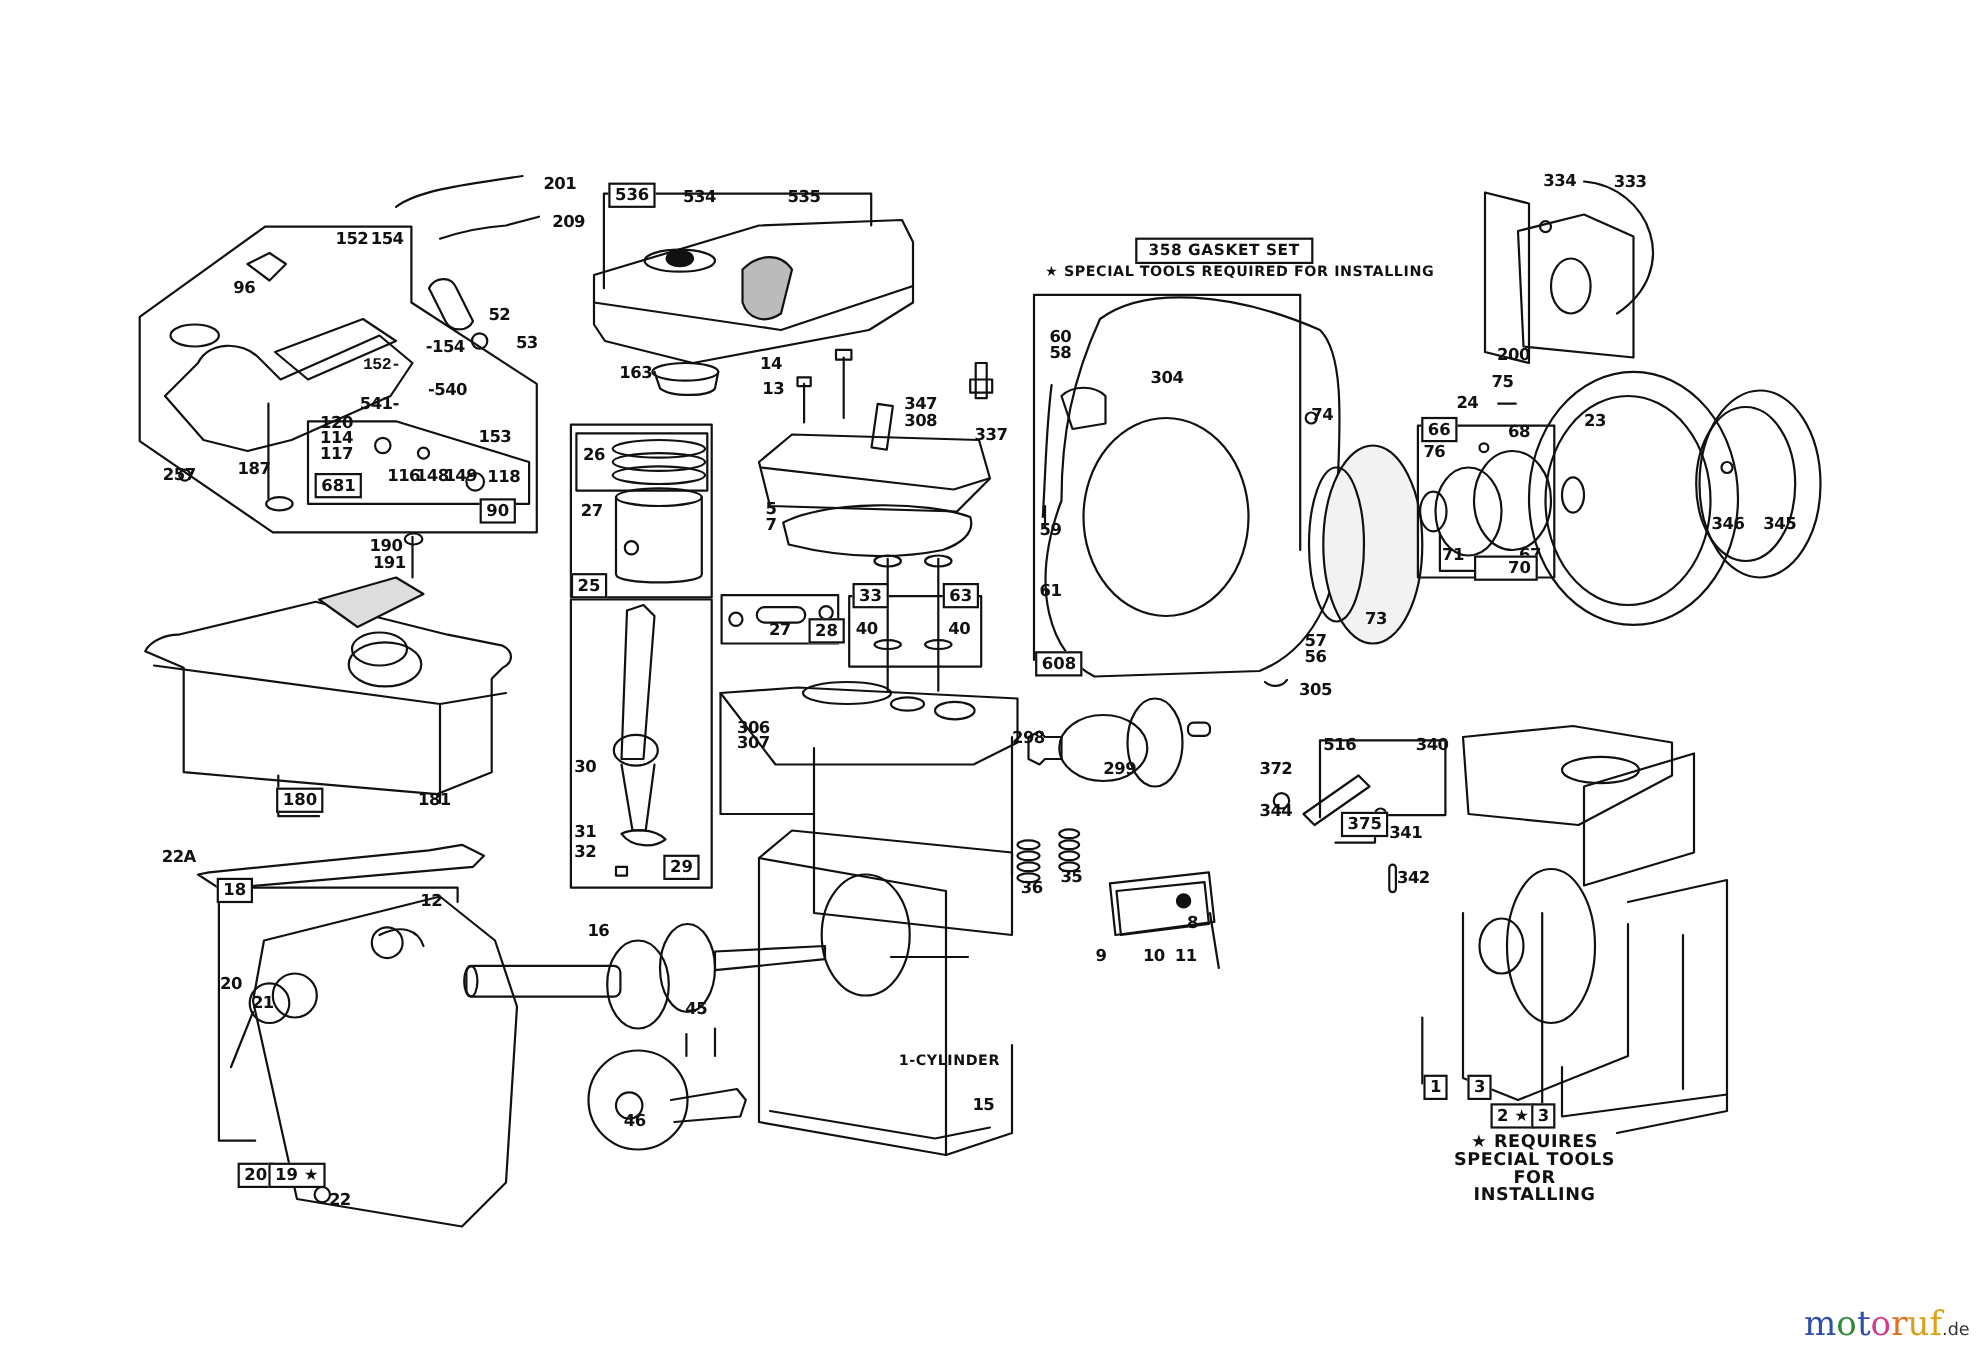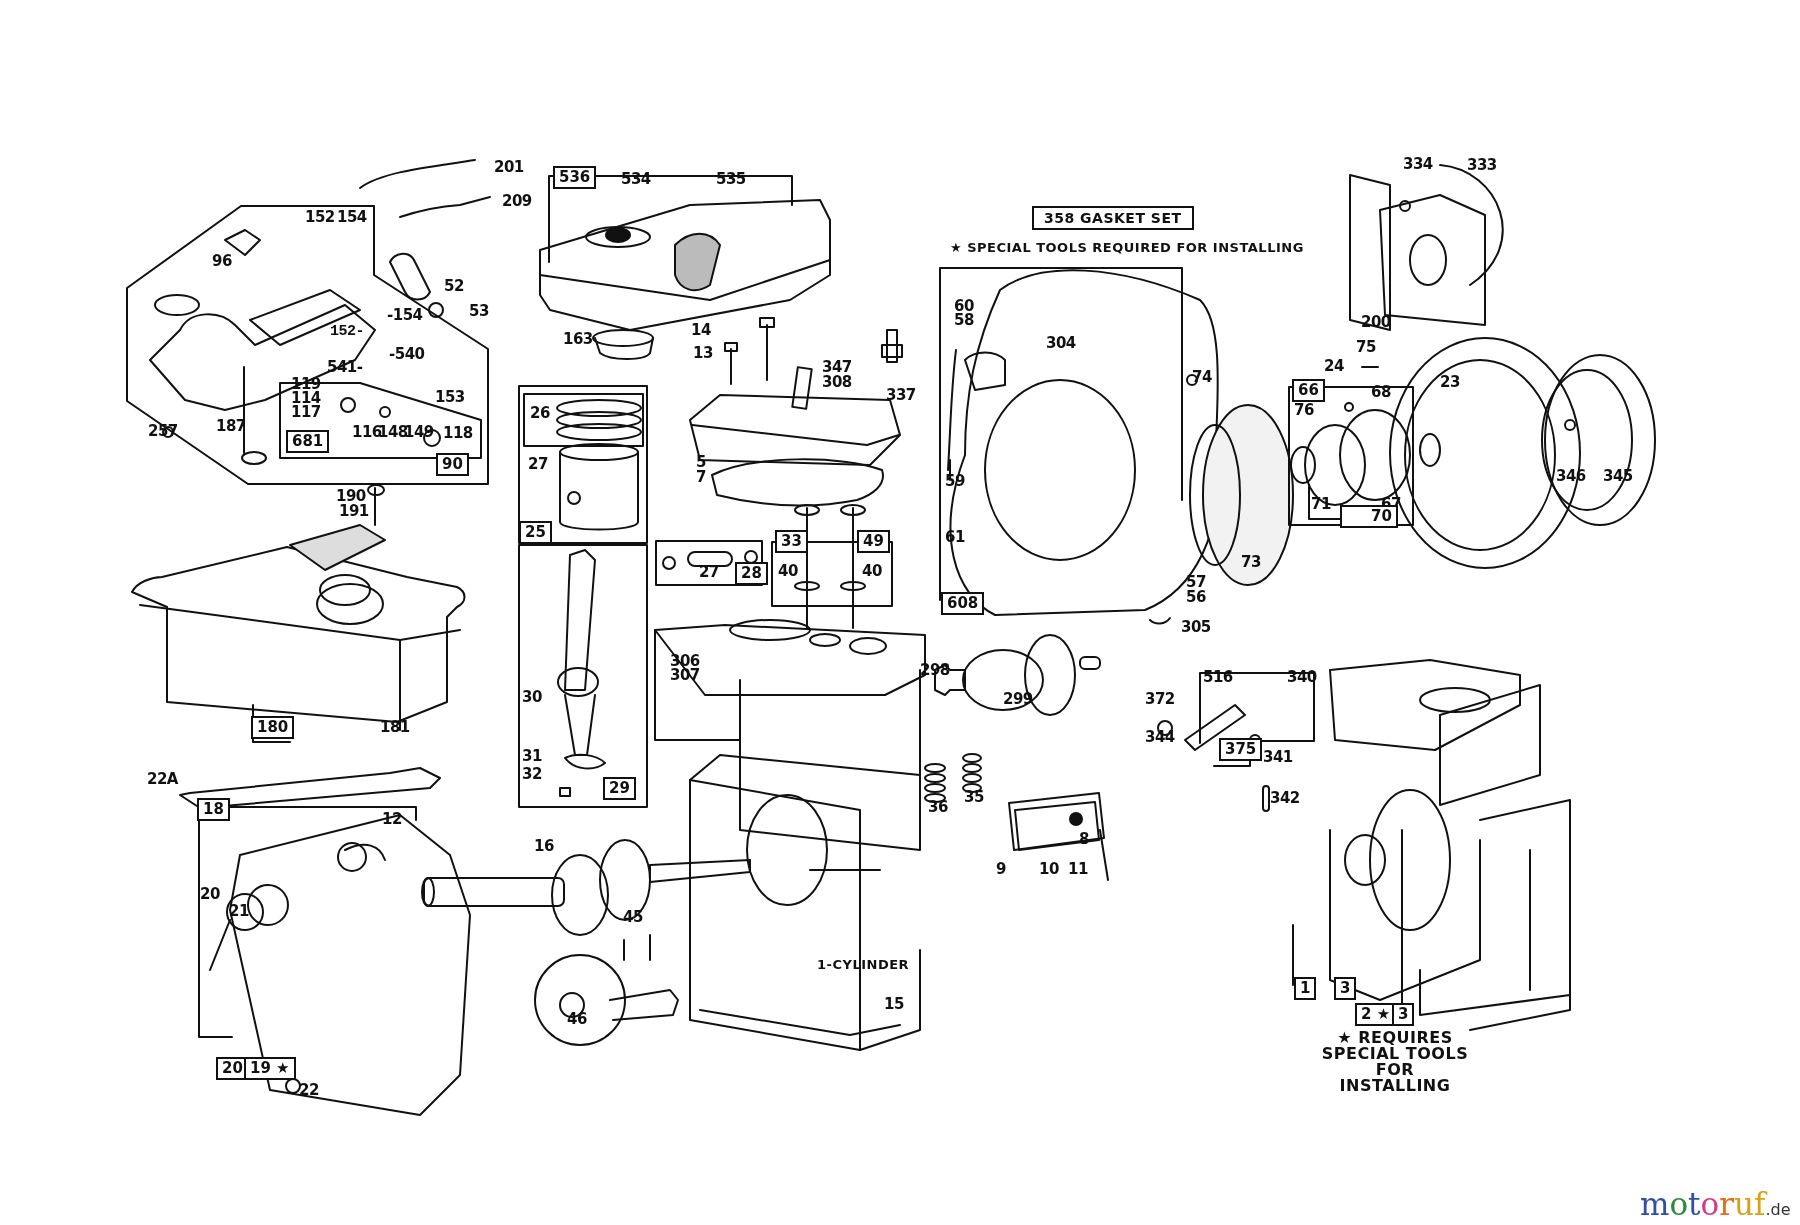--- a/index.html
+++ b/index.html
@@ -234,21 +234,21 @@
       <ellipse cx="1365" cy="860" rx="20" ry="25"></ellipse>
       <path d="M1330 830 l0 150 l50 20 l100 -40 l0 -120"></path>
       <path d="M1480 820 l90 -20 l0 210 l-100 20"></path>
       <path d="M1420 970 l0 45 l150 -20"></path>
       <polyline points="1293,925 1293,985"></polyline>
       <polyline points="1402,830 1402,1010"></polyline>
       <line x1="1530" y1="850" x2="1530" y2="990"></line>
     </g>
   </svg>
 
-  <div class="gasket" style="left:1032px;top:206px;">358 GASKET SET</div>
+  <div class="gasket" style="left:1032px;top:216px;">358 GASKET SET</div>
   <div class="note" style="left:950px;top:240px;">★ SPECIAL TOOLS  REQUIRED FOR INSTALLING</div>
 
   <div class="cyl" style="left:817px;top:957px;">1-CYLINDER</div>
 
   <div class="note-block" style="left:1320px;top:1030px;width:150px;">
     <div>★ REQUIRES</div>
     <div>SPECIAL TOOLS</div>
     <div>FOR INSTALLING</div>
   </div>
 
@@ -257,21 +257,21 @@
       <div class="lbl" style="left: 502px; top: 194px;">209</div>
       <div class="lbl" style="left: 305px; top: 210px;">152</div>
       <div class="lbl" style="left: 337px; top: 210px;">154</div>
       <div class="lbl" style="left: 212px; top: 254px;">96</div>
       <div class="lbl" style="left: 444px; top: 279px;">52</div>
       <div class="lbl" style="left: 469px; top: 304px;">53</div>
       <div class="lbl" style="left: 387px; top: 308px;">-154</div>
       <div class="lbl" style="left: 330px; top: 324px; font-family: Liberation Mono, monospace;">152-</div>
       <div class="lbl" style="left: 389px; top: 347px;">-540</div>
       <div class="lbl" style="left: 327px; top: 360px;">541-</div>
-      <div class="lbl" style="left: 291px; top: 377px;">119</div>
+      <div class="lbl" style="left: 291px; top: 377px;">120</div>
       <div class="lbl" style="left: 291px; top: 391px;">114</div>
       <div class="lbl" style="left: 291px; top: 405px;">117</div>
       <div class="lbl" style="left: 435px; top: 390px;">153</div>
       <div class="lbl" style="left: 352px; top: 425px;">116</div>
       <div class="lbl" style="left: 378px; top: 425px;">148</div>
       <div class="lbl" style="left: 404px; top: 425px;">149</div>
       <div class="lbl" style="left: 443px; top: 426px;">118</div>
       <div class="lbl" style="left: 148px; top: 424px;">257</div>
       <div class="lbl" style="left: 216px; top: 419px;">187</div>
       <div class="lbl" style="left: 336px; top: 489px;">190</div>
@@ -343,21 +343,21 @@
       <div class="lbl" style="left: 567px; top: 1012px;">46</div>
       <div class="lbl" style="left: 884px; top: 997px;">15</div>
     </div>
   <div id="boxes">
       <div class="boxlbl" style="left: 553px; top: 166px;">536</div>
       <div class="boxlbl" style="left: 286px; top: 430px;">681</div>
       <div class="boxlbl" style="left: 436px; top: 453px;">90</div>
       <div class="boxlbl" style="left: 519px; top: 521px;">25</div>
       <div class="boxlbl" style="left: 735px; top: 562px;">28</div>
       <div class="boxlbl" style="left: 775px; top: 530px;">33</div>
-      <div class="boxlbl" style="left: 857px; top: 530px;">49</div>
+      <div class="boxlbl" style="left: 857px; top: 530px;">63</div>
       <div class="boxlbl" style="left: 603px; top: 777px;">29</div>
       <div class="boxlbl" style="left: 251px; top: 716px;">180</div>
       <div class="boxlbl" style="left: 941px; top: 592px;">608</div>
       <div class="boxlbl" style="left: 1292px; top: 379px;">66</div>
       <div class="boxlbl" style="left: 1340px; top: 505px; padding-left: 29px;">70</div>
       <div class="boxlbl" style="left: 1219px; top: 738px;">375</div>
       <div class="boxlbl" style="left: 197px; top: 798px;">18</div>
       <div class="boxlbl" style="left: 216px; top: 1057px;">20</div>
       <div class="boxlbl" style="left: 244px; top: 1057px;">19 ★</div>
       <div class="boxlbl" style="left: 1294px; top: 977px;">1</div>

